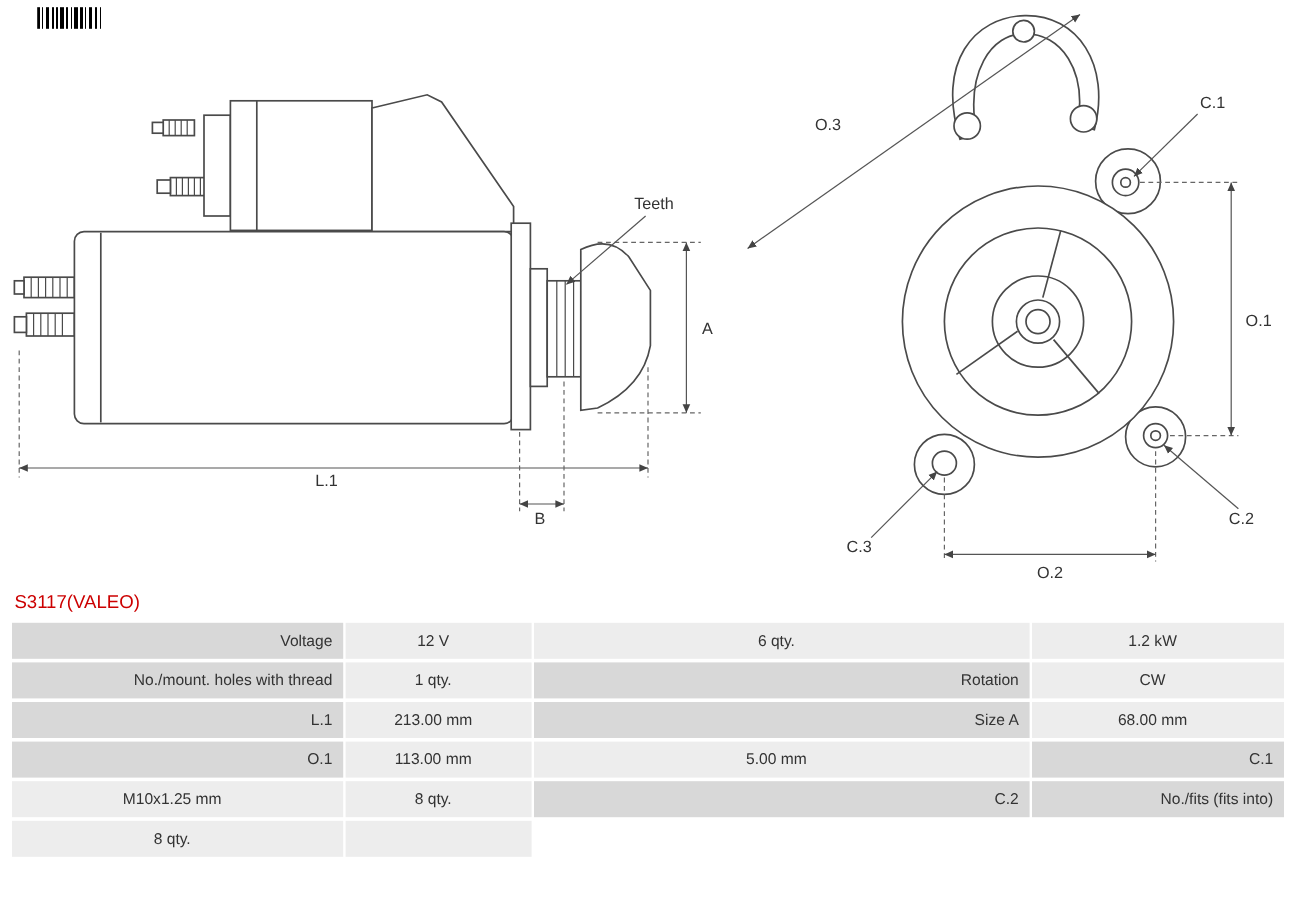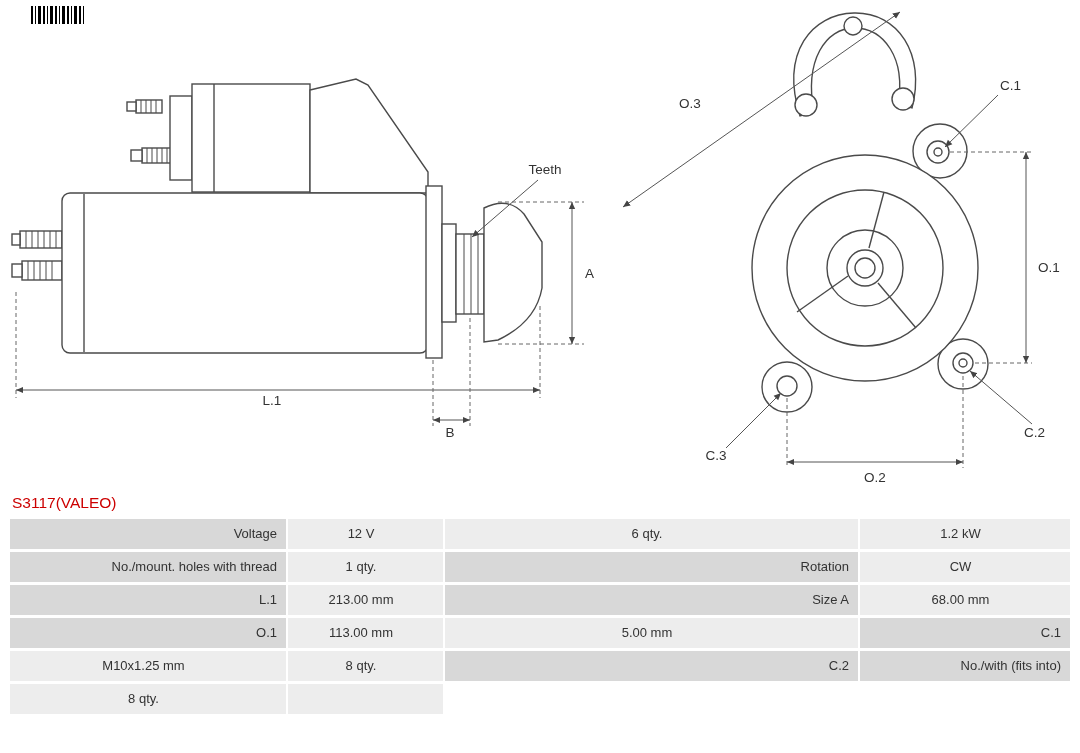--- a/index.html
+++ b/index.html
@@ -165,19 +165,19 @@
     <div class="cell lbl">O.1</div>
     <div class="cell val">113.00 mm</div>
 
     <div class="cell val">5.00 mm</div>
     <div class="cell lbl">C.1</div>
     <div class="cell val">M10x1.25 mm</div>
 
     <div class="cell val">8 qty.</div>
     <div class="cell lbl">C.2</div>
 
-    <div class="cell lbl">No./with (fits into)</div>
+    <div class="cell lbl">No./fits (fits into)</div>
     <div class="cell val">8 qty.</div>
     <div class="cell val"></div>
     <div class="cell blank"></div>
   </div>
 
 </div>
 
 </body></html>

